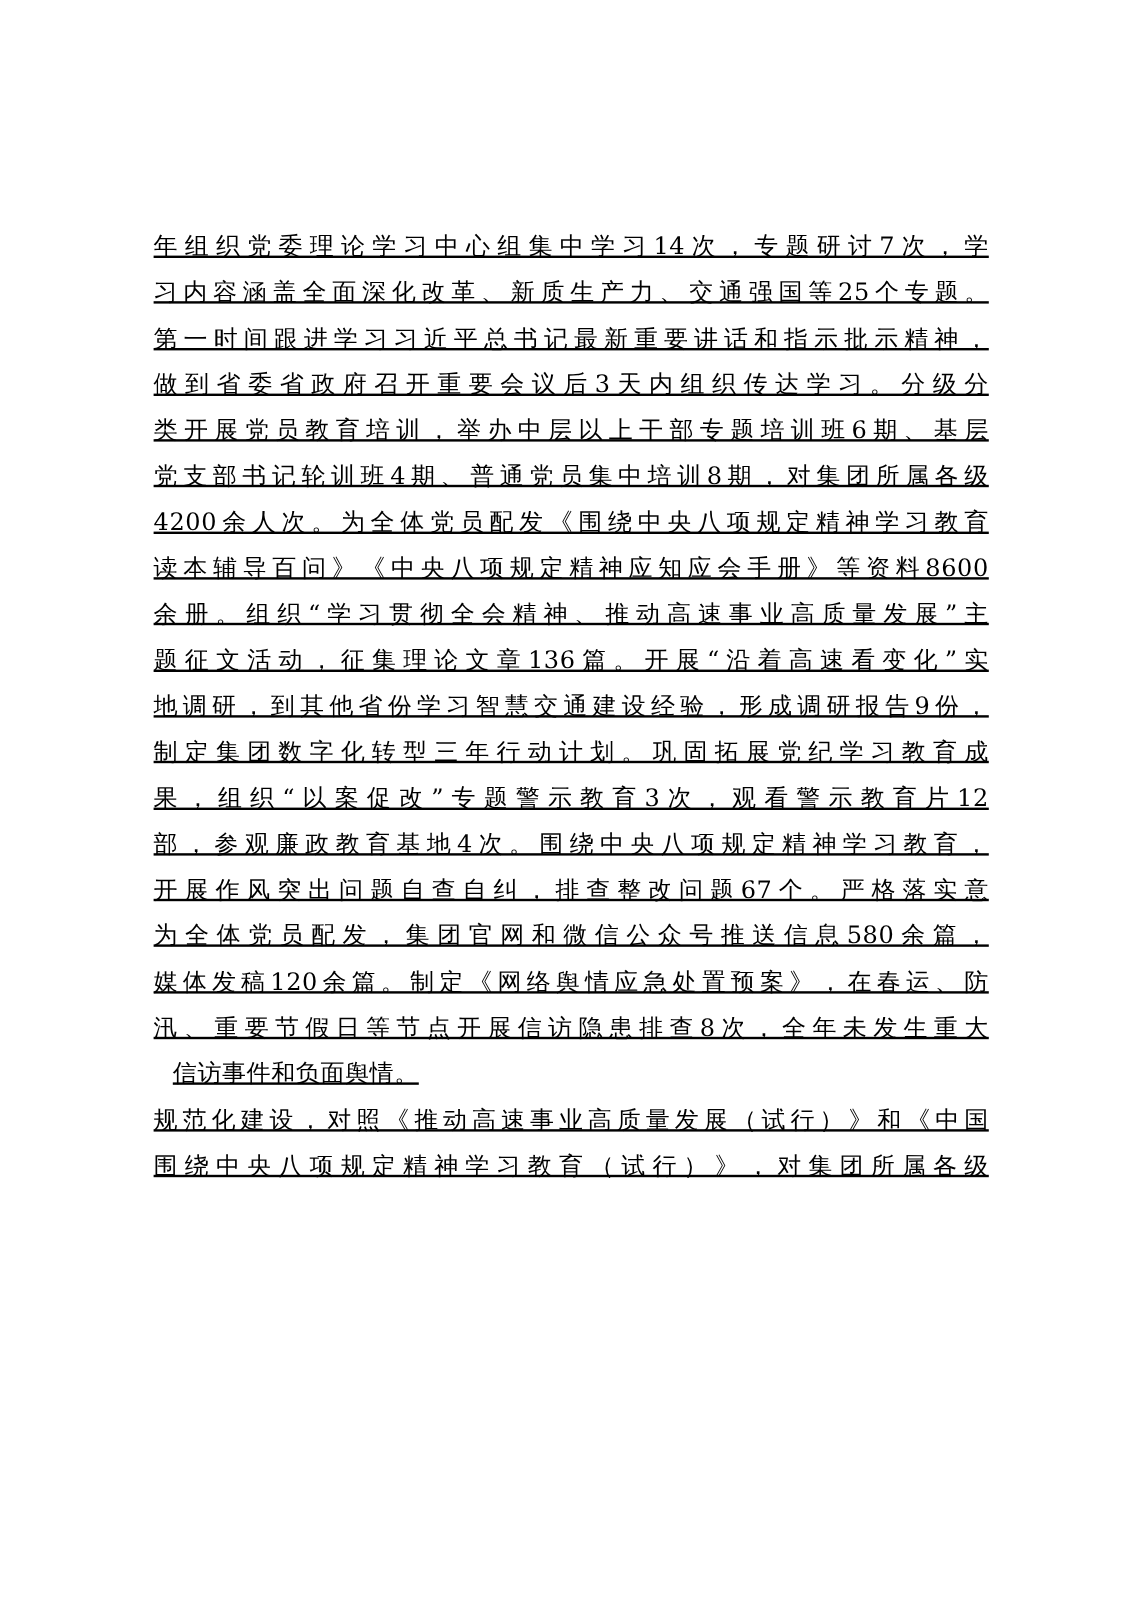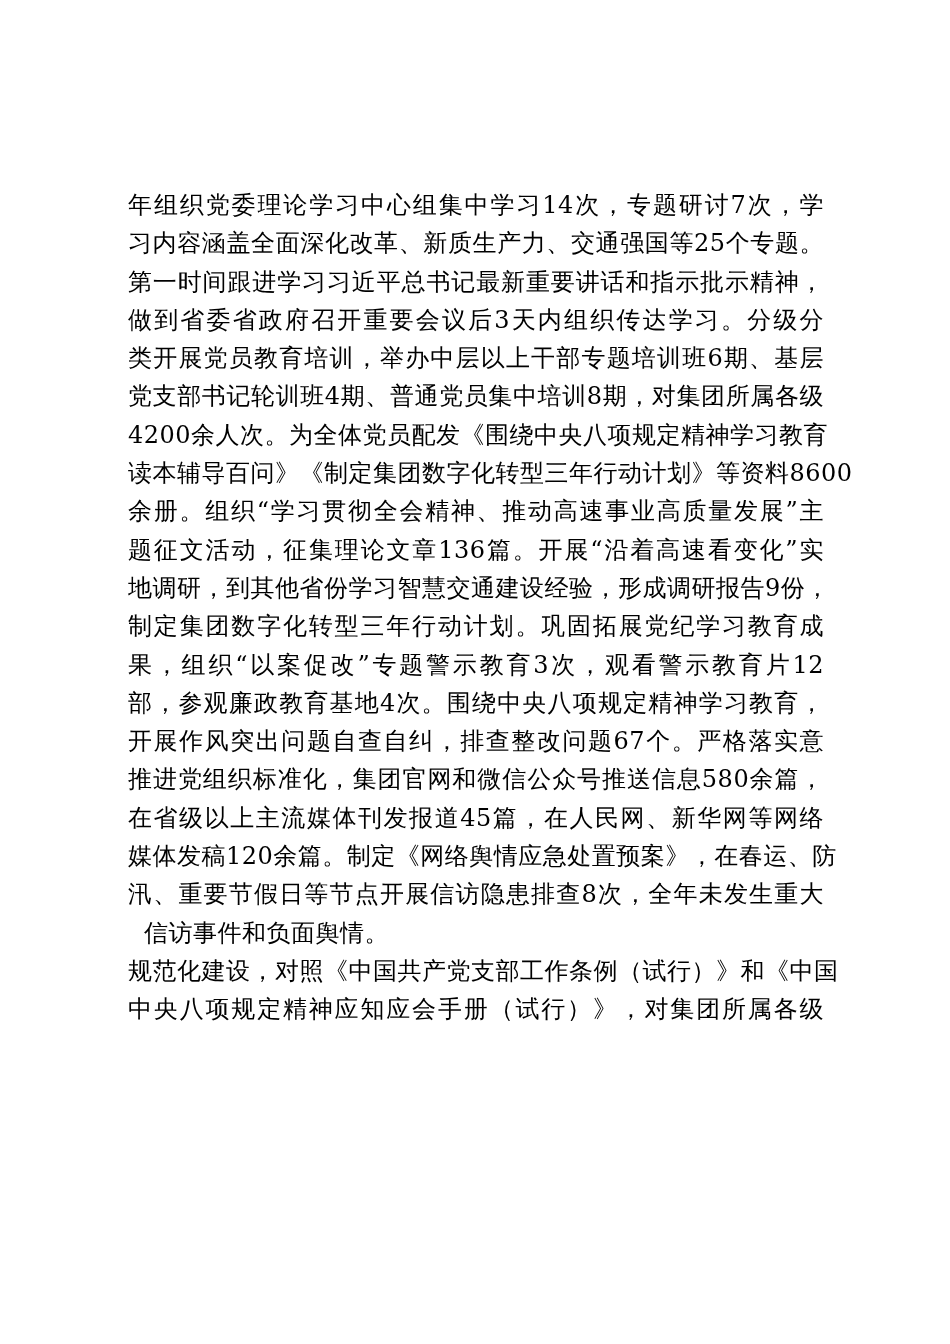--- a/index.html
+++ b/index.html
@@ -25,25 +25,26 @@
     }
     .body-text {
       position: absolute;
       left: 128px;
       top: 186px;
       width: 696px;
     }
     .line {
       height: 38.3px;
       line-height: 38.3px;
-      font-size: 24px;
+      font-size: 20px;
       white-space: nowrap;
       text-align: justify;
       text-align-last: justify;
       letter-spacing: 0.5px;
+      text-decoration: underline;
     }
     .line.last {
       text-align-last: left;
       margin-left: 16px;
     }
     .paragraph-gap {
       height: 0px;
     }
     .indent {
       padding-left: 36px;
@@ -59,36 +60,35 @@
   <div class="body-text">
 
     <div>
       <div class="line">年组织党委理论学习中心组集中学习14次，专题研讨7次，学</div>
       <div class="line">习内容涵盖全面深化改革、新质生产力、交通强国等25个专题。</div>
       <div class="line">第一时间跟进学习习近平总书记最新重要讲话和指示批示精神，</div>
       <div class="line">做到省委省政府召开重要会议后3天内组织传达学习。分级分</div>
       <div class="line">类开展党员教育培训，举办中层以上干部专题培训班6期、基层</div>
       <div class="line">党支部书记轮训班4期、普通党员集中培训8期，对集团所属各级</div>
       <div class="line">4200余人次。为全体党员配发《围绕中央八项规定精神学习教育</div>
-      <div class="line">读本辅导百问》《制定集团数字化转型三年行动计划》等资料8600</div>
+      <div class="line">读本辅导百问》《中央八项规定精神应知应会手册》等资料8600</div>
       <div class="line">余册。组织“学习贯彻全会精神、推动高速事业高质量发展”主</div>
       <div class="line">题征文活动，征集理论文章136篇。开展“沿着高速看变化”实</div>
       <div class="line">地调研，到其他省份学习智慧交通建设经验，形成调研报告9份，</div>
       <div class="line">制定集团数字化转型三年行动计划。巩固拓展党纪学习教育成</div>
       <div class="line">果，组织“以案促改”专题警示教育3次，观看警示教育片12</div>
       <div class="line">部，参观廉政教育基地4次。围绕中央八项规定精神学习教育，</div>
       <div class="line">开展作风突出问题自查自纠，排查整改问题67个。严格落实意</div>
-      <div class="line">推进党组织标准化，集团官网和微信公众号推送信息580余篇，</div>
-      <div class="line">在省级以上主流媒体刊发报道45篇，在人民网、新华网等网络</div>
+      <div class="line">为全体党员配发，集团官网和微信公众号推送信息580余篇，</div>
       <div class="line">媒体发稿120余篇。制定《网络舆情应急处置预案》，在春运、防</div>
       <div class="line">汛、重要节假日等节点开展信访隐患排查8次，全年未发生重大</div>
       <div class="line last">信访事件和负面舆情。</div>
     </div>
 
     <div class="paragraph-gap"></div>
 
     <div>
-      <div class="line">规范化建设，对照《中国共产党支部工作条例（试行）》和《中国</div>
-      <div class="line">中央八项规定精神应知应会手册（试行）》，对集团所属各级</div>
+      <div class="line">规范化建设，对照《推动高速事业高质量发展（试行）》和《中国</div>
+      <div class="line">围绕中央八项规定精神学习教育（试行）》，对集团所属各级</div>
     </div>
 
   </div>
 </div>
 
 </body></html>

